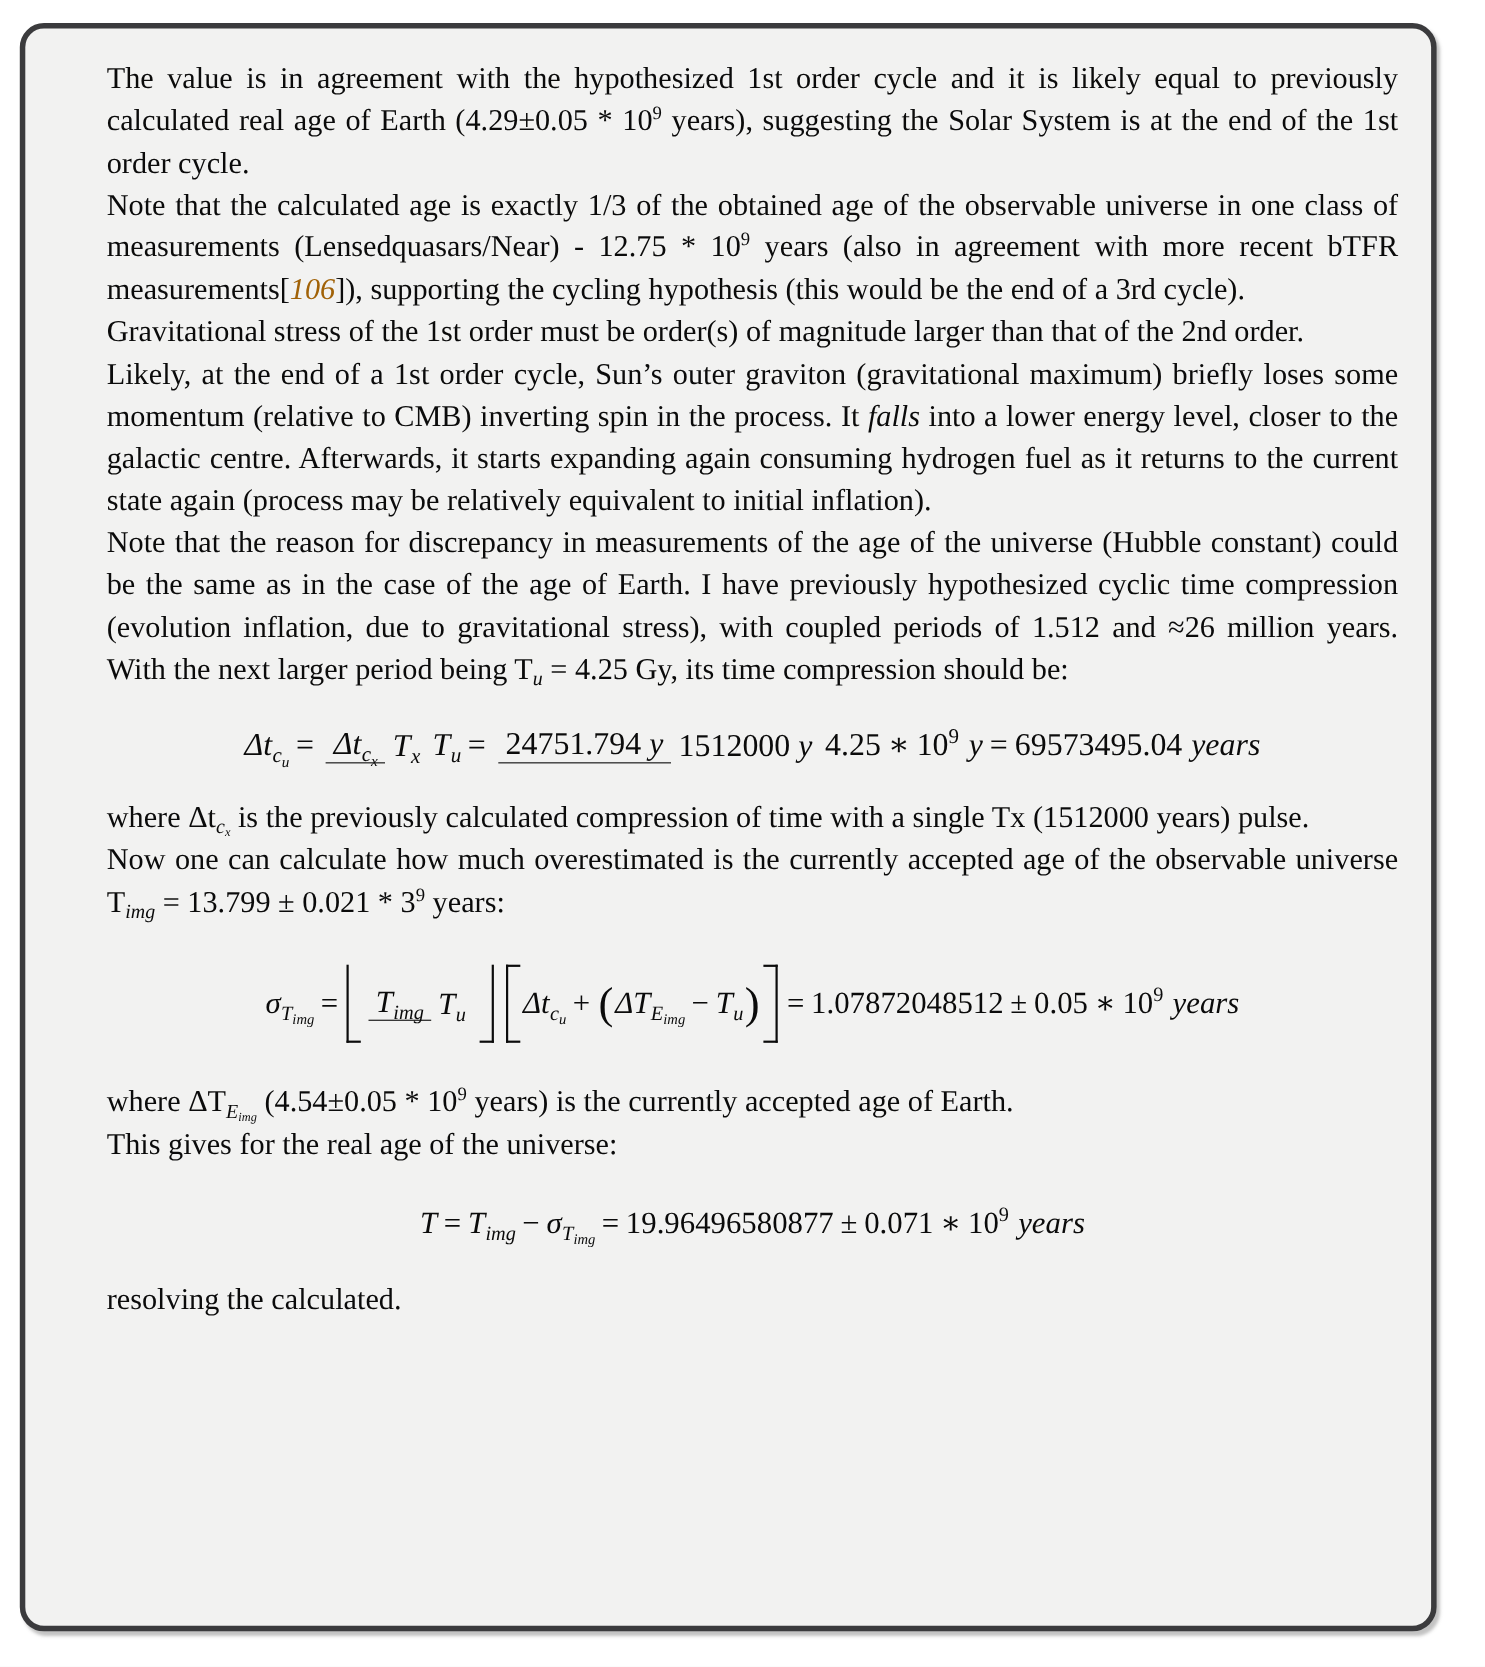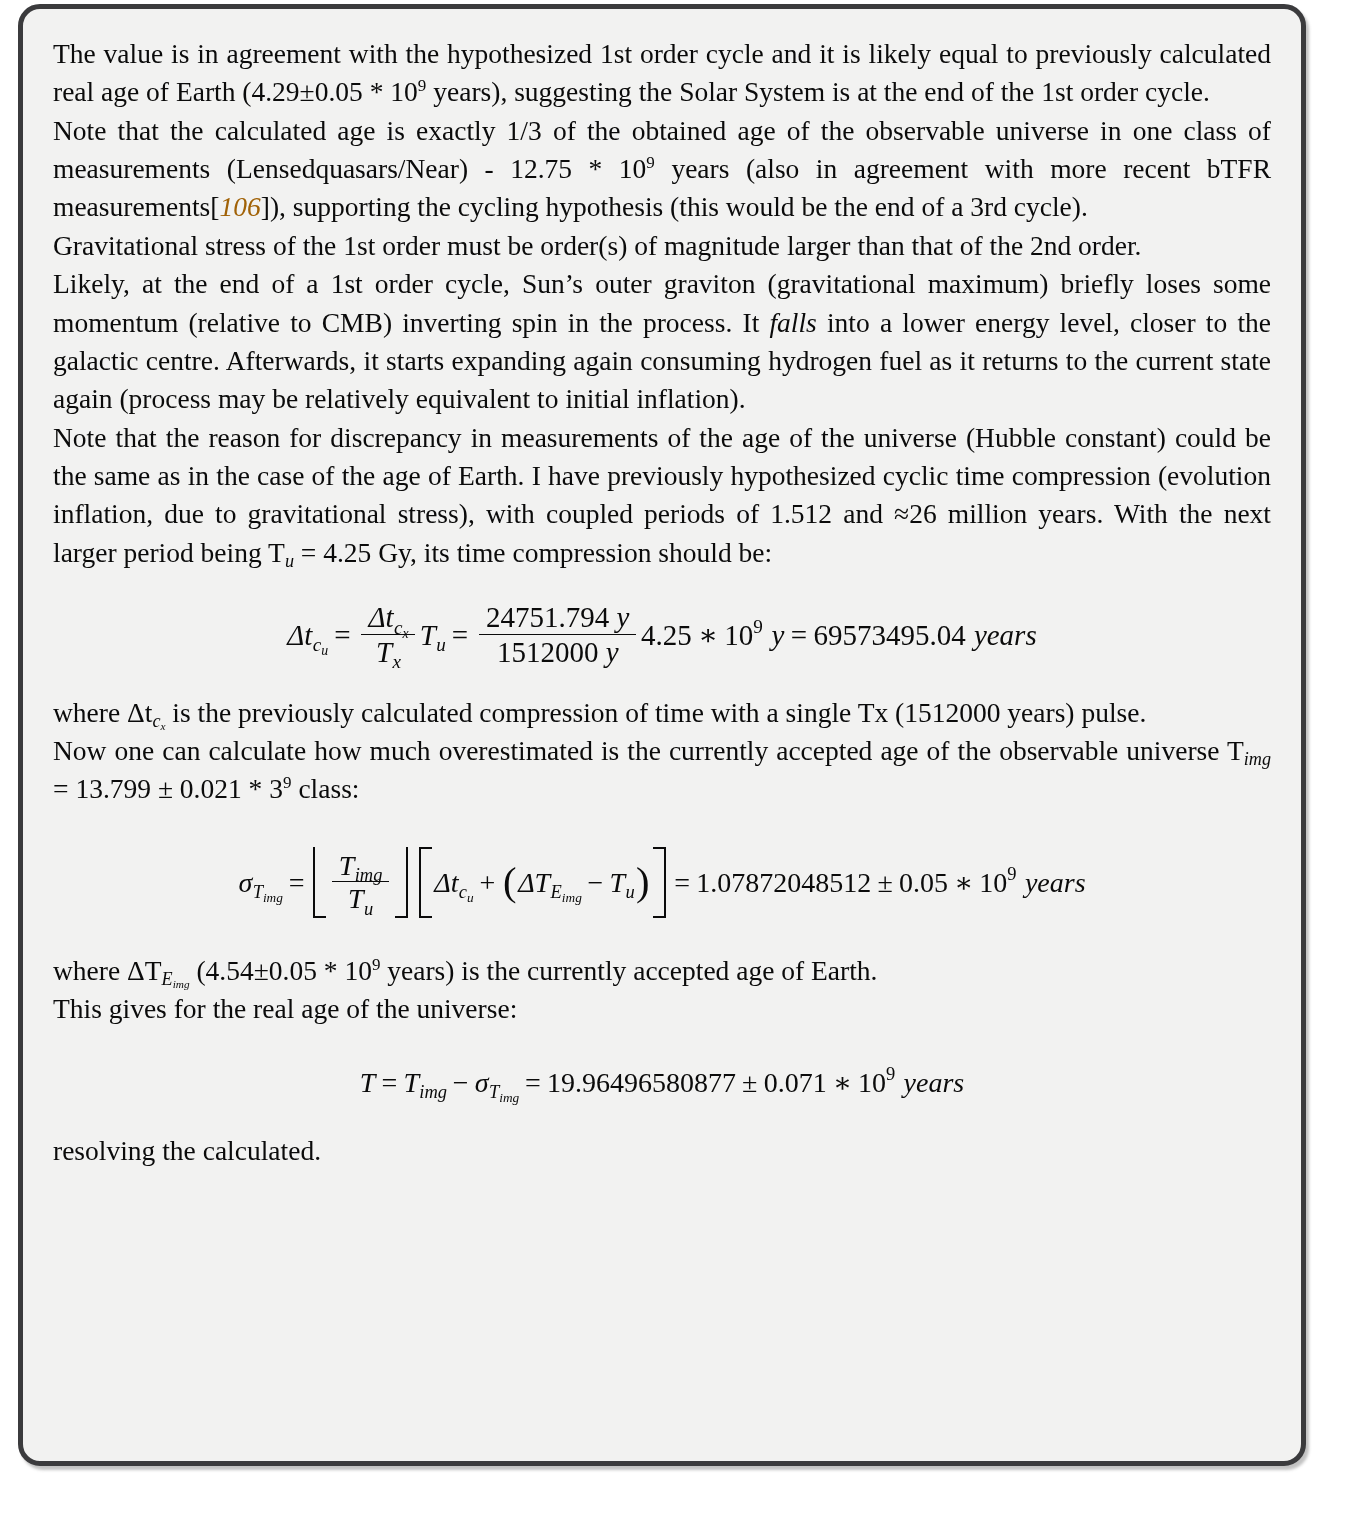--- a/index.html
+++ b/index.html
@@ -9,29 +9,30 @@
   }
   body {
     width: 1350px;
     height: 1515px;
     font-family: "Liberation Serif", "DejaVu Serif", serif;
   }
 
   #page {
     position: absolute;
     left: 18px;
-    top: 4px;
+    top: 21px;
     width: 1288px;
     height: 1462px;
     background: #f2f2f1;
     border: 5px solid #3b3b3d;
     border-radius: 22px;
     box-sizing: border-box;
     box-shadow: 3px 4px 3px rgba(120,120,120,0.45);
     overflow: hidden;
+    padding-left: 44px;
   }
 
   #content {
     padding: 26px 30px 0 30px;
     color: #0b0b0b;
     font-size: 27.5px;
     line-height: 1.395;
   }
 
   p.para {
@@ -81,21 +82,20 @@
   .eq2 { margin: 38px 0 34px 0; font-size: 28px; }
   .eq3 { margin: 34px 0 30px 0; font-size: 28px; }
 
   .mi { font-style: italic; }
   .mn { font-style: normal; }
   .mo { font-style: normal; padding: 0 .22em; }
 
   
   .frac {
     display: inline-flex;
-    flex-direction: column;
     align-items: center;
     vertical-align: middle;
     margin: 0 .16em;
     line-height: 1.06;
   }
   .frac > .num {
     padding: 0 .24em 1px .24em;
     border-bottom: 1.6px solid #0b0b0b;
   }
   .frac > .den {
@@ -213,21 +213,21 @@
         <span class="mi" style="padding-left:.3em">y</span>
 
         <span class="mo">=</span>
         <span class="mn">69573495.04</span>
         <span class="mi" style="padding-left:.28em">years</span>
       </span>
     </div>
 
     <p class="para"><span>where Δt</span><sub class="sb"><span>c</span><sub class="sb2">x</sub></sub><span> is the previously calculated compression of time with a single Tx (1512000 years) pulse.</span></p>
 
-    <p class="para"><span>Now one can calculate how much overestimated is the currently accepted age of the observable universe T</span><sub class="sb">img</sub><span> = 13.799 ± 0.021 * 3</span><sup class="pw">9</sup><span> class:</span></p>
+    <p class="para"><span>Now one can calculate how much overestimated is the currently accepted age of the observable universe T</span><sub class="sb">img</sub><span> = 13.799 ± 0.021 * 3</span><sup class="pw">9</sup><span> years:</span></p>
 
     <div class="eq eq2">
       <span class="tallgroup">
         <span class="inner">
           <span class="msub mi"><span class="base mi">σ</span><span class="sub"><span class="mi">T</span><span class="sub2">img</span></span></span>
           <span class="mo">=</span>
         </span>
 
         <span class="floorL"></span>
         <span class="inner">

